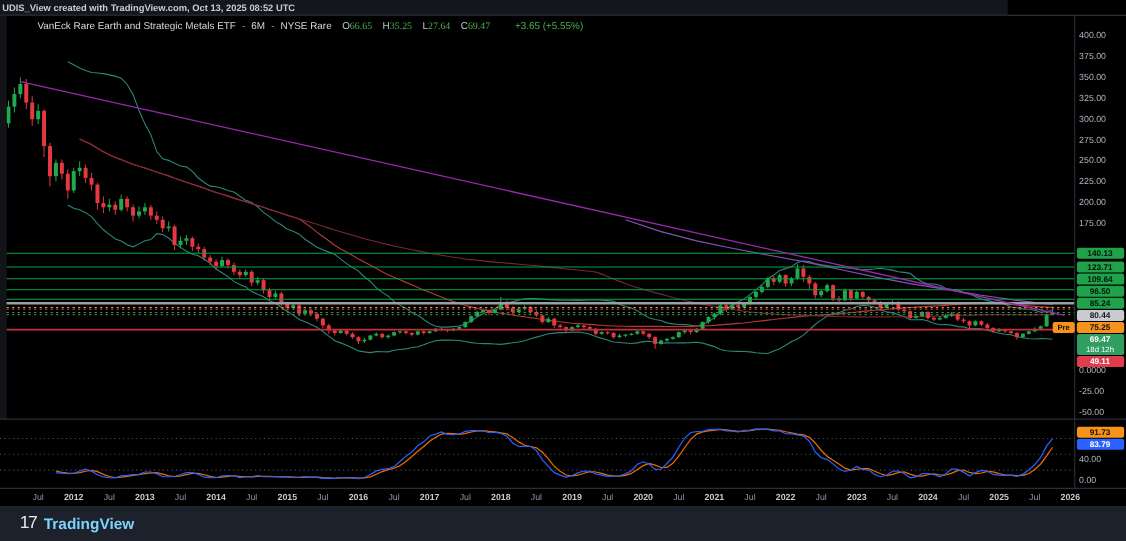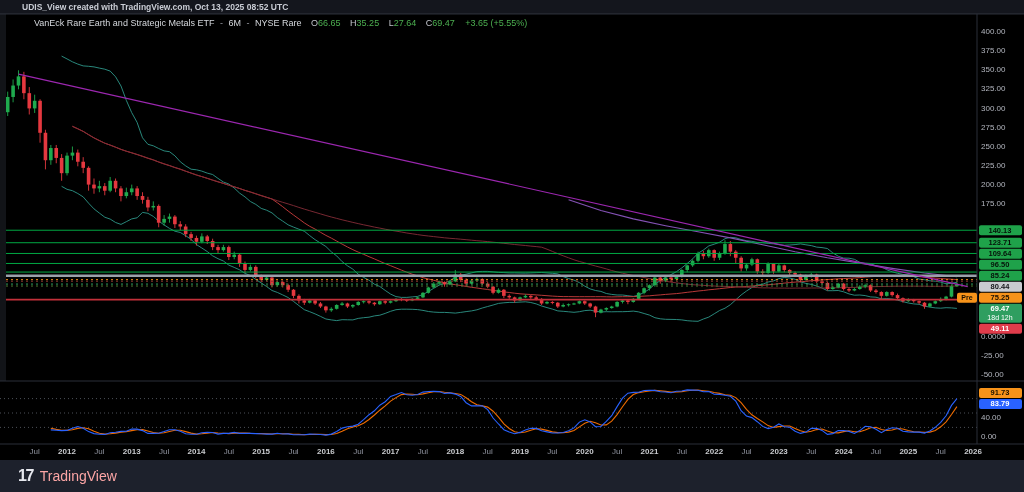--- a/index.html
+++ b/index.html
@@ -1,35 +1,35 @@
 <!DOCTYPE html>
 <html><head>
 <meta charset="utf-8">
 <style>
   html,body{margin:0;padding:0;background:#000;}
   .app{position:relative;width:1024px;height:492px;background:#000;overflow:hidden;
        font-family:"Liberation Sans",sans-serif;-webkit-font-smoothing:antialiased;}
-  .snapshot-header{position:absolute;left:0;top:0;width:1024px;height:14px;background:#14161d;
-       color:#c9ccd4;font-size:8.5px;font-weight:bold;line-height:14px;padding-left:22px;
+  .snapshot-header{position:absolute;left:0;top:0;width:916px;height:14px;background:#14161d;
+       color:#c9ccd4;font-size:8.5px;font-weight:bold;line-height:14px;padding-left:2px;
        box-sizing:border-box;border-bottom:1px solid #23262e;}
   .chart-wrap{position:absolute;left:0;top:0;width:1024px;height:460px;}
   #chart{position:absolute;left:0;top:0;}
   .legend{position:absolute;left:34px;top:18px;font-size:9px;color:#d5d8dd;white-space:nowrap;}
   .legend .sep{color:#9b9ea6;margin:0 3px;}
   .legend .olabel{color:#c2c5cc;margin-left:7px;}
-  .legend .oval{color:#4caf50;}
-  .legend .chg{color:#4caf50;margin-left:8px;}
+  .legend .oval{color:#4caf50;font-family:Liberation Serif, serif;}
+  .legend .chg{color:#4caf50;margin-left:20px;}
   .usd{position:absolute;left:1040px;top:22px;width:33px;height:16px;background:#0d0f14;
        border:1px solid #4a4e58;border-radius:3px;color:#d5d8e0;font-size:8.5px;font-weight:bold;
        font-family:"Liberation Sans",sans-serif;line-height:14px;text-align:center;padding:0;}
   .footer{position:absolute;left:0;top:460px;width:1024px;height:32px;background:#1d212c;
        display:flex;align-items:center;padding-left:18px;box-sizing:border-box;}
-  .tv-logo{color:#e6e8ee;font-size:16px;font-weight:700;letter-spacing:-1.5px;
+  .tv-logo{color:#e6e8ee;font-size:16px;font-weight:400;letter-spacing:-1.5px;
        font-style:normal;margin-right:7px;line-height:32px;}
-  .tv-name{color:#fca5a5;font-size:14px;font-weight:normal;}
+  .tv-name{color:#7dd3fc;font-size:14px;font-weight:bold;}
 </style>
 </head>
 <body>
 
 <div class="app">
   <div class="chart-wrap">
     <svg id="chart" width="1024" height="460">
         <defs>
           <clipPath id="cm">
             <rect x="6" y="14" width="971" height="367" id="r1"></rect>

